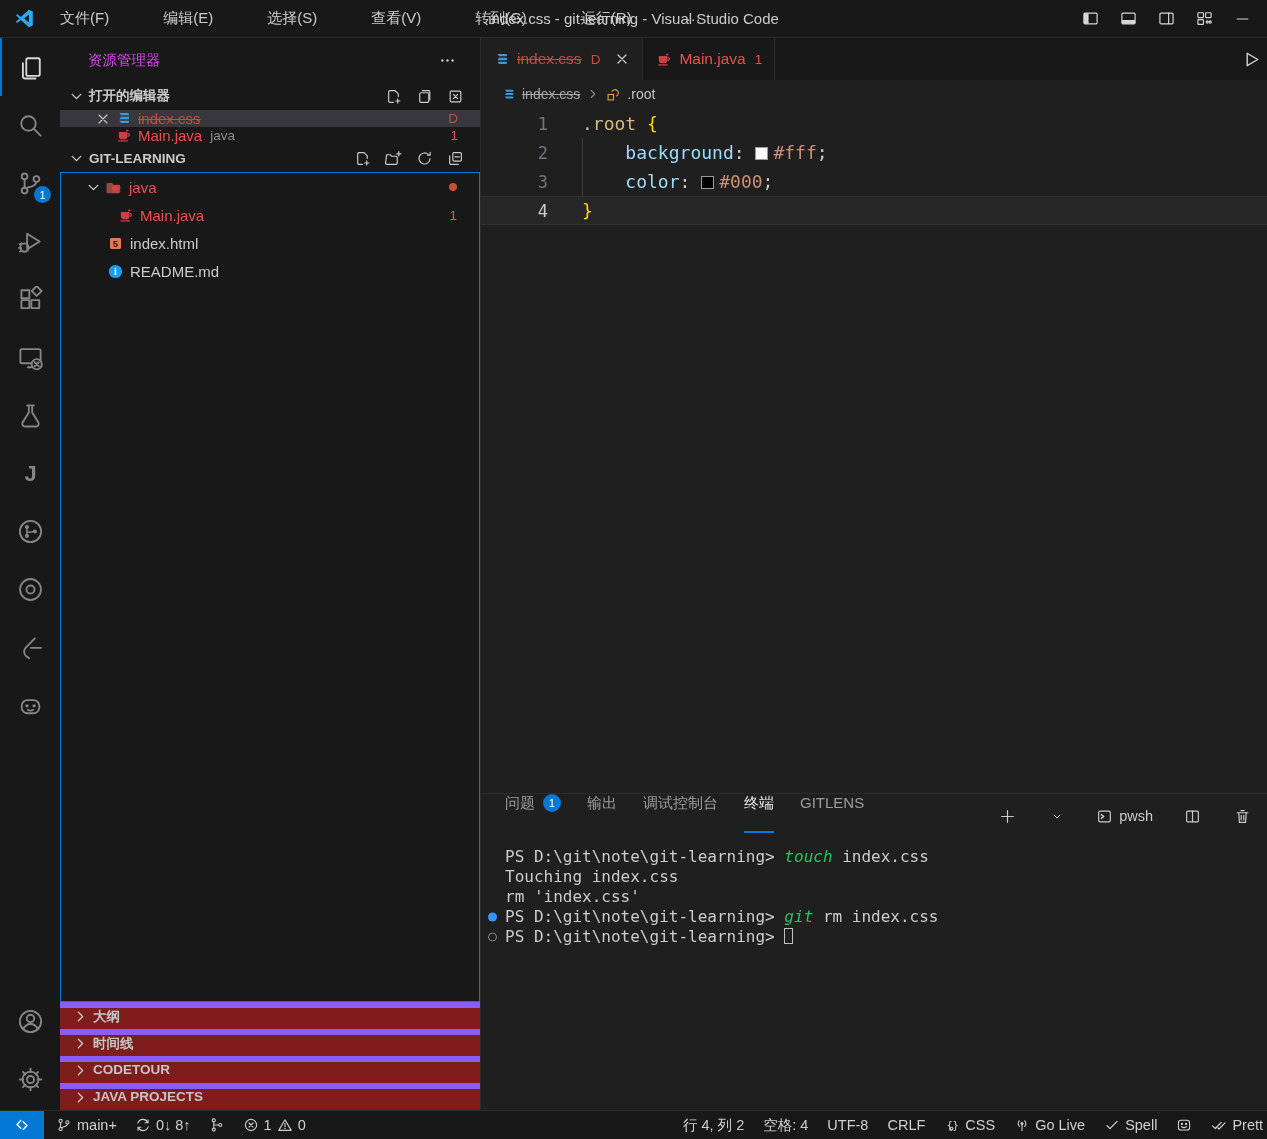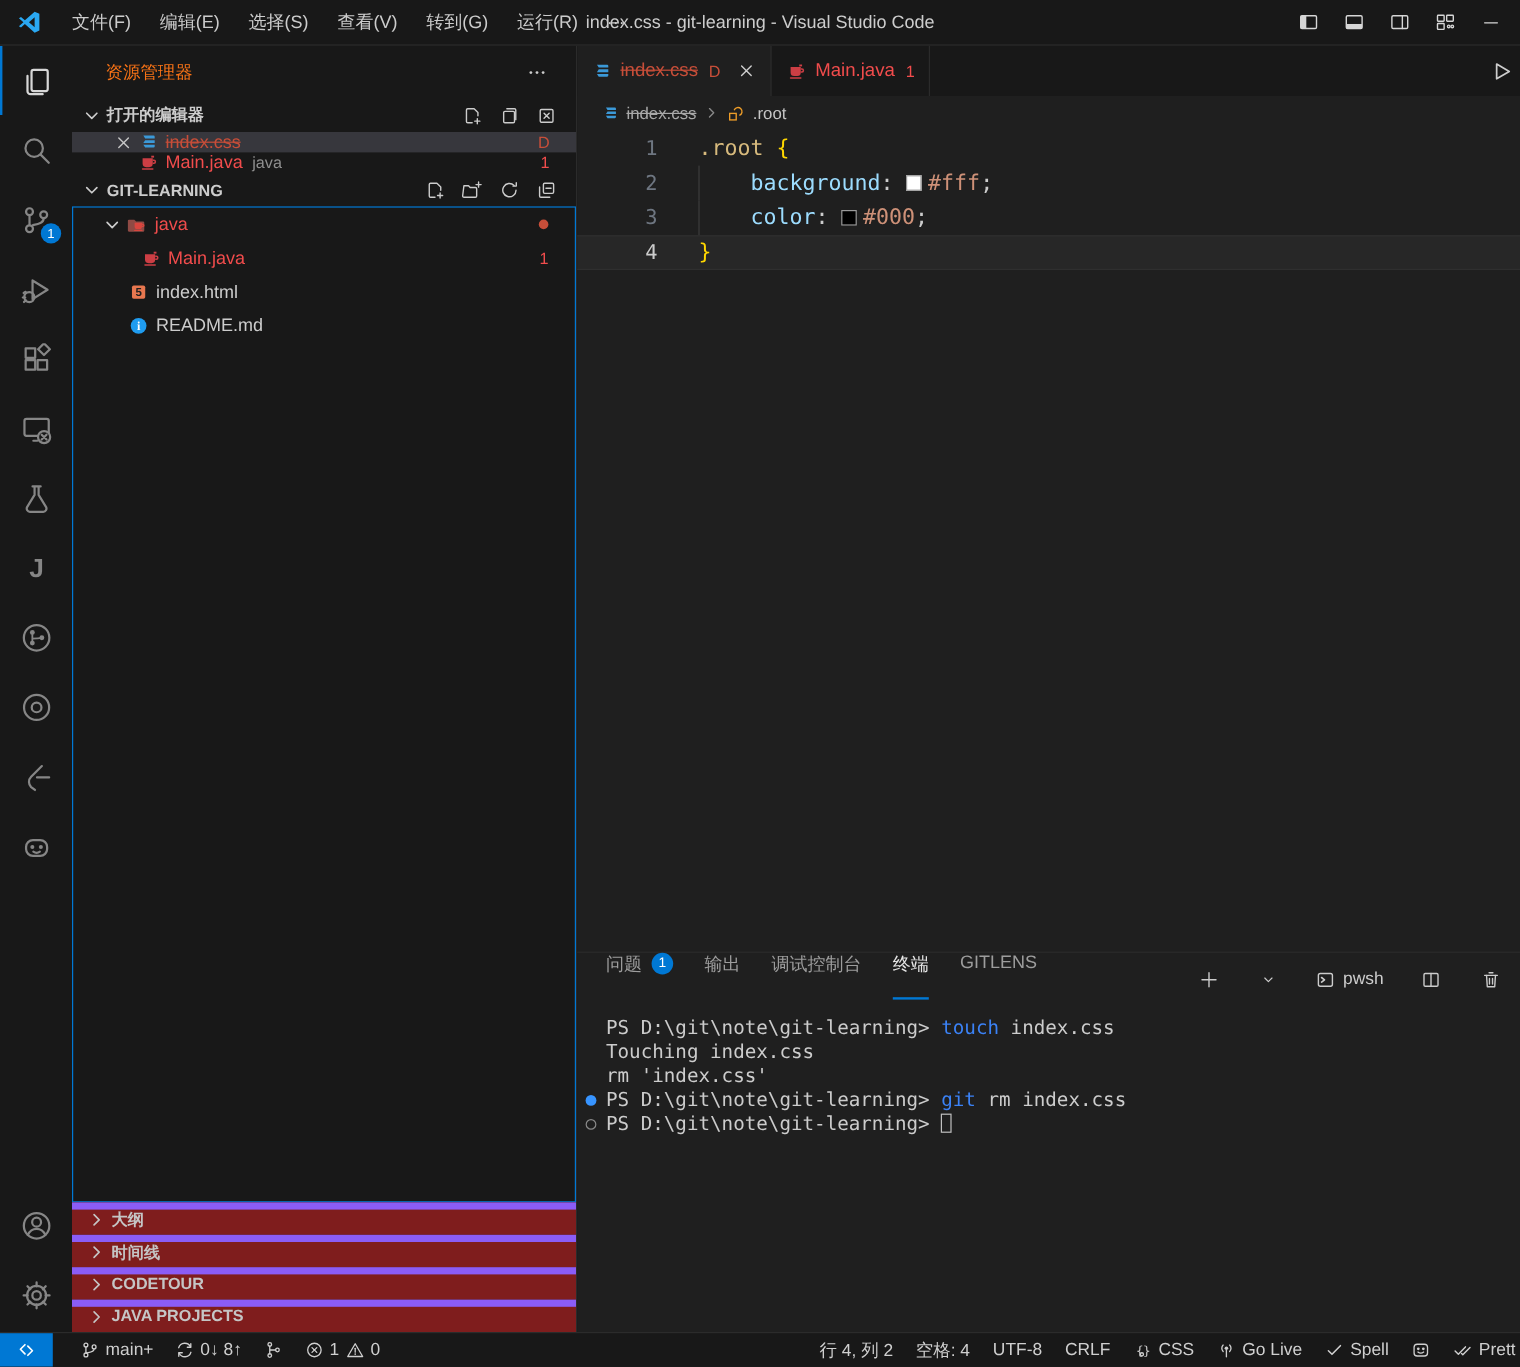--- a/index.html
+++ b/index.html
@@ -11,21 +11,21 @@
   .window { position:relative; width:1267px; height:1139px; display:flex; flex-direction:column; }
 
   
   .i { display:inline-flex; align-items:center; justify-content:center; flex:0 0 auto; }
   .i svg { width:100%; height:100%; display:block; }
 
   
   .titlebar { flex:0 0 38px; background:#181818; border-bottom:1px solid #2b2b2b;
               display:flex; align-items:center; position:relative; }
   .logo { width:21px; height:21px; margin:0 13px 0 14px; }
-  .menubar { display:flex; height:100%; }
+  .menubar { display:flex; height:100%;gap:30px; }
   .menu-item { padding:0 12px; display:flex; align-items:center; color:#cccccc; font-size:15px; white-space:nowrap; }
   .window-title { position:absolute; left:50%; transform:translateX(-50%); font-size:15px; color:#cccccc; white-space:nowrap; }
   .wincontrols { margin-left:auto; display:flex; align-items:center; gap:21px; padding-right:16px; }
   .wincontrols .i { width:17px; height:17px; color:#d6d6d6; }
 
   
   .main { flex:1; display:flex; min-height:0; }
 
   
   .activitybar { width:60px; background:#181818; display:flex; flex-direction:column; }
@@ -33,21 +33,21 @@
   .ab-item.active { color:#d7d7d7; box-shadow:inset 2px 0 0 #0078d4; }
   .ab-item .i { width:27px; height:27px; }
   .ab-badge { position:absolute; right:9px; bottom:9px; min-width:17px; height:17px; padding:0 3px;
               border-radius:9px; background:#0078d4; color:#fff; font-size:11px;
               display:flex; align-items:center; justify-content:center; }
   .ab-bottom { margin-top:auto; padding-bottom:2px; }
 
   
   .sidebar { width:421px; background:#181818; border-right:1px solid #2b2b2b;
              display:flex; flex-direction:column; min-height:0; }
-  .sidebar-title { flex:0 0 44px; display:flex; align-items:center; padding:0 22px 0 28px; font-size:14.5px; color:#f97316; }
+  .sidebar-title { flex:0 0 44px; display:flex; align-items:center; padding:0 22px 0 28px; font-size:14.5px; color:#d946ef; }
   .sidebar-title .spacer { flex:1; }
   .icon-btn { width:22px; height:22px; display:flex; align-items:center; justify-content:center; color:#cccccc; }
   .icon-btn .i, .icon-btn svg { width:17px; height:17px; }
   .sec-header { flex:0 0 28px; display:flex; align-items:center; padding:0 16px 0 8px;
                 font-weight:700; font-size:13.5px; color:#cccccc; }
   .sec-header .chev { width:17px; height:17px; margin-right:4px; color:#cccccc; }
   .sec-actions { margin-left:auto; display:flex; gap:13px; }
   .sec-actions .icon-btn { width:18px; height:18px; }
 
   .oe-row { flex:0 0 28px; display:flex; align-items:center; font-size:15px; padding-right:22px; }
@@ -112,26 +112,26 @@
   .panel-actions .i { width:17px; height:17px; }
   .panel-actions .sm { width:12px; height:12px; }
   .pwsh { display:flex; align-items:center; gap:6px; font-size:14.5px; color:#cccccc; }
 
   .terminal { flex:1; font-family:"DejaVu Sans Mono",monospace; font-size:16px; line-height:20px;
               padding:9px 0 0 24px; color:#cccccc; position:relative; }
   .term-line { height:20px; white-space:pre; position:relative; }
   .term-gutter { position:absolute; left:-17px; top:50%; transform:translateY(-50%); width:9px; height:9px; border-radius:50%; }
   .term-gutter.filled { background:#3794ff; }
   .term-gutter.hollow { border:1.5px solid #8a8a8a; }
-  .tcmd { color:#3b82f6; }
+  .tcmd { color:#22c55e;font-style:italic; }
   .cursor-box { display:inline-block; width:9px; height:16px; border:1px solid #c0c0c0; vertical-align:-2px; }
 
   
   .statusbar { flex:0 0 29px; background:#181818; border-top:1px solid #2b2b2b;
-               display:flex; align-items:center; font-size:14.5px; color:#cfcfcf;gap:11px; }
+               display:flex; align-items:center; font-size:14.5px; color:#cfcfcf; }
   .remote { width:44px; height:100%; background:#0078d4; color:#fff; display:flex; align-items:center; justify-content:center; }
   .remote .i { width:16px; height:16px; }
   .sb-left { display:flex; align-items:center; gap:18px; margin-left:12px; }
   .sb-item { display:flex; align-items:center; gap:5px; white-space:nowrap; }
   .sb-item .i { width:16px; height:16px; }
   .sb-right { margin-left:auto; display:flex; align-items:center; gap:19px; margin-right:4px; white-space:nowrap; overflow:hidden;justify-content:flex-end; }
 </style>
 </head>
 <body>
 

